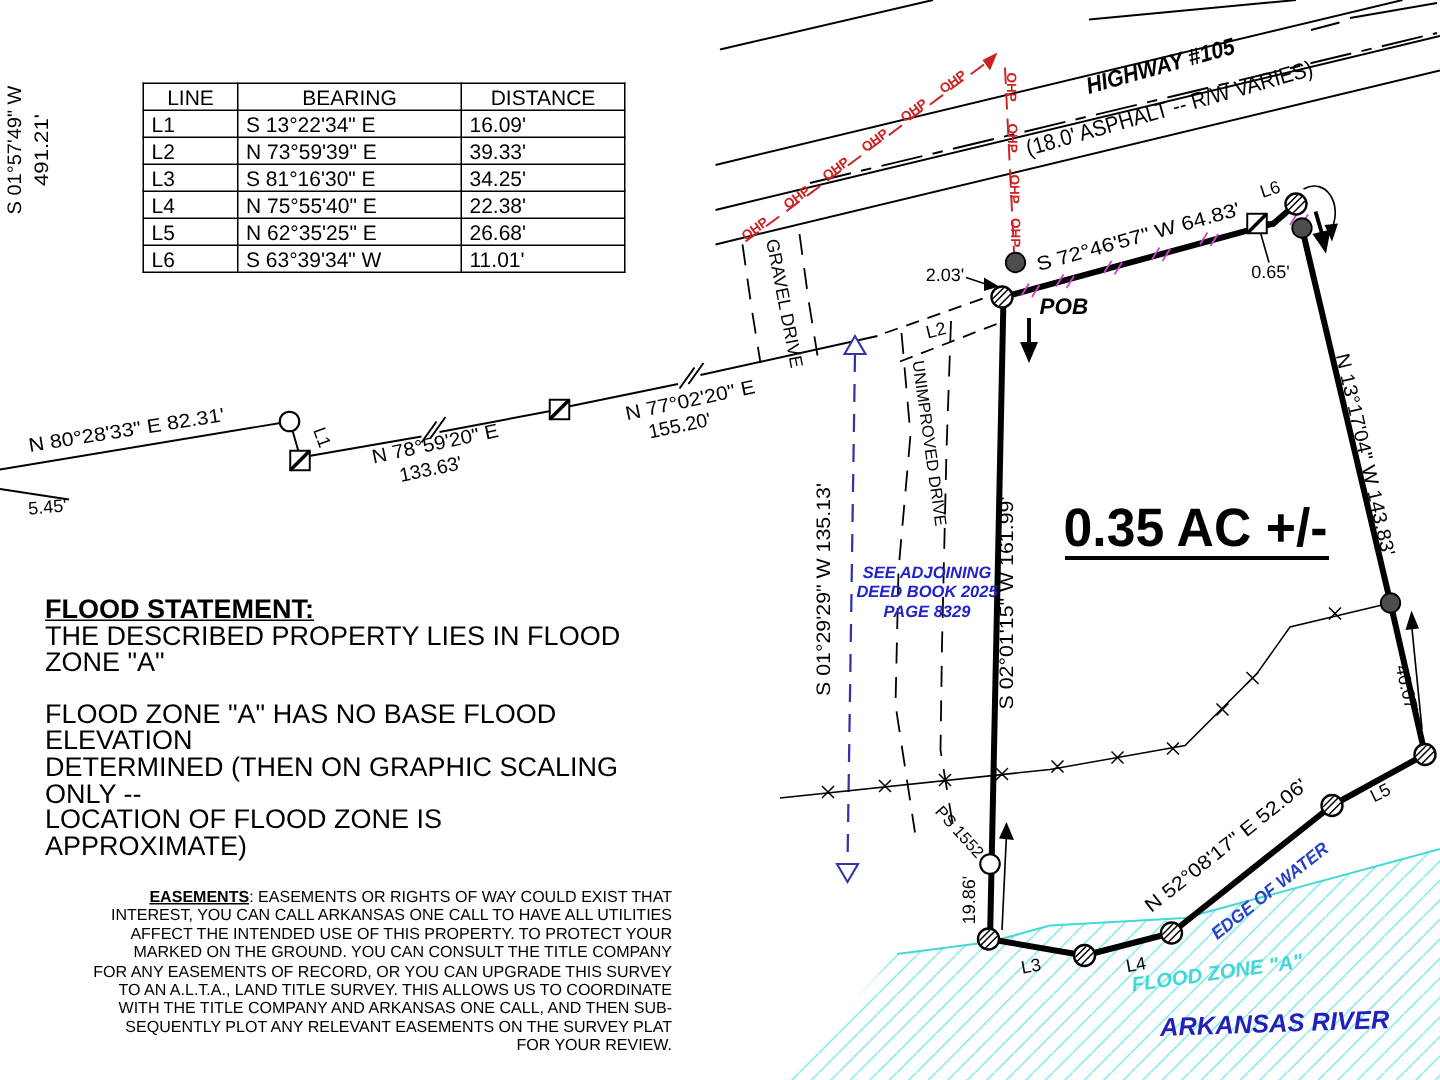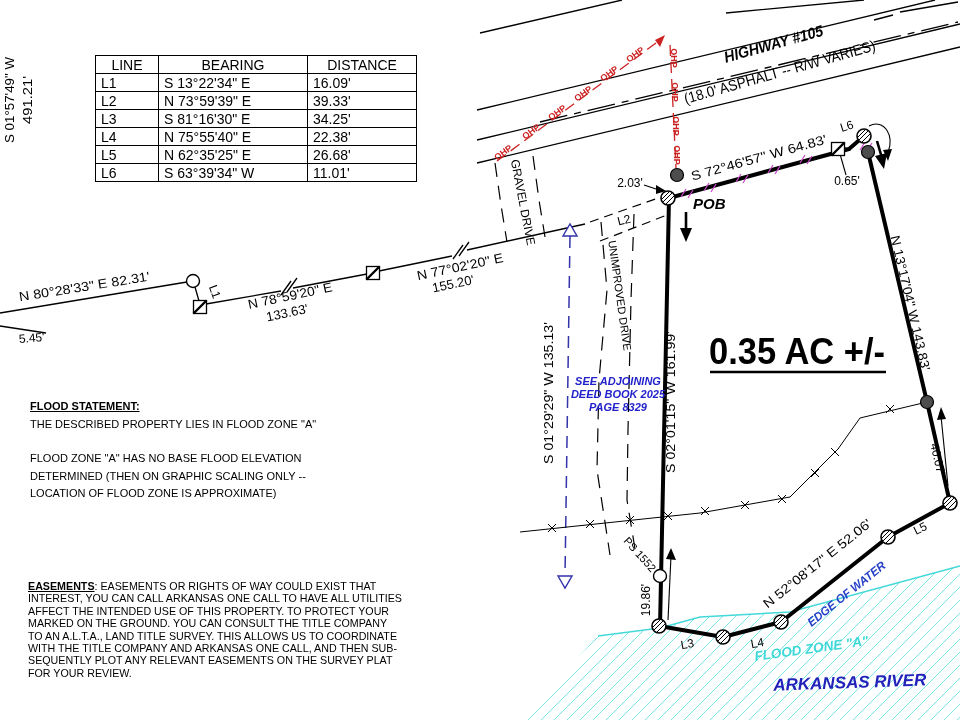--- a/index.html
+++ b/index.html
@@ -5,24 +5,24 @@
   html,body{margin:0;padding:0;background:#fff;}
   .page{position:relative;width:960px;height:720px;background:#fff;overflow:hidden;
         font-family:"Liberation Sans",sans-serif;color:#000;}
   .plat-svg{position:absolute;left:0;top:0;z-index:1;font-family:"Liberation Sans",sans-serif;}
   .line-table{position:absolute;left:95px;top:35px;z-index:2;border-collapse:collapse;
               font-size:14px;background:#fff;margin-top:20px;}
   .line-table th,.line-table td{border:1.6px solid #000;height:17px;padding:0 5px;font-weight:400;}
   .line-table th{text-align:center;}
   .col-line{width:52px;} .col-bearing{width:138px;} .col-dist{width:98px;}
   .line-table td{text-align:left;}
-  .flood{position:absolute;left:30px;top:398px;z-index:2;font-size:11px;line-height:17.6px;width:400px;}
+  .flood{position:absolute;left:30px;top:398px;z-index:2;font-size:18px;line-height:17.6px;width:400px;}
   .flood-title{font-weight:bold;text-decoration:underline;}
   .flood p{margin:0 0 17px 0;}
-  .easements{position:absolute;left:28px;top:580px;z-index:2;font-size:10.7px;line-height:12.4px;width:420px;}
+  .easements{position:absolute;left:28px;top:592px;z-index:2;font-size:10.7px;line-height:12.4px;width:420px;text-align:right;}
   .easements-title{font-weight:bold;text-decoration:underline;}
   svg text{fill:#000;}
   .lbl{font-size:13px;} .sm{font-size:12px;} .tiny{font-size:11px;}
   .ohp{font-size:9px;fill:#cc2222;font-weight:bold;}
   .hwy-name{font-size:15.5px;font-weight:bold;font-style:italic;}
   .hwy-spec{font-size:15px;}
   .pob{font-size:15px;font-weight:bold;font-style:italic;}
   .area-big{font-size:36px;font-weight:bold;}
   .note-blue{fill:#2222cc;font-weight:bold;font-style:italic;font-size:11px;}
   .water-edge{fill:#2741c8;font-weight:bold;font-style:italic;font-size:12px;}
@@ -287,19 +287,20 @@
     <span style="display:block">DETERMINED (THEN ON GRAPHIC SCALING ONLY --</span>
     <span style="display:block">LOCATION OF FLOOD ZONE IS APPROXIMATE)</span>
   </p>
 </div>
 
 <div class="easements">
   <div><span class="easements-title">EASEMENTS</span><span>: EASEMENTS OR RIGHTS OF WAY COULD EXIST THAT</span></div>
   <div>INTEREST, YOU CAN CALL ARKANSAS ONE CALL TO HAVE ALL UTILITIES</div>
   <div>AFFECT THE INTENDED USE OF THIS PROPERTY. TO PROTECT YOUR</div>
   <div>MARKED ON THE GROUND. YOU CAN CONSULT THE TITLE COMPANY</div>
+  <div>FOR ANY EASEMENTS OF RECORD, OR YOU CAN UPGRADE THIS SURVEY</div>
   <div>TO AN A.L.T.A., LAND TITLE SURVEY. THIS ALLOWS US TO COORDINATE</div>
   <div>WITH THE TITLE COMPANY AND ARKANSAS ONE CALL, AND THEN SUB-</div>
   <div>SEQUENTLY PLOT ANY RELEVANT EASEMENTS ON THE SURVEY PLAT</div>
   <div>FOR YOUR REVIEW.</div>
 </div>
 
 </div>
 
 </body></html>

